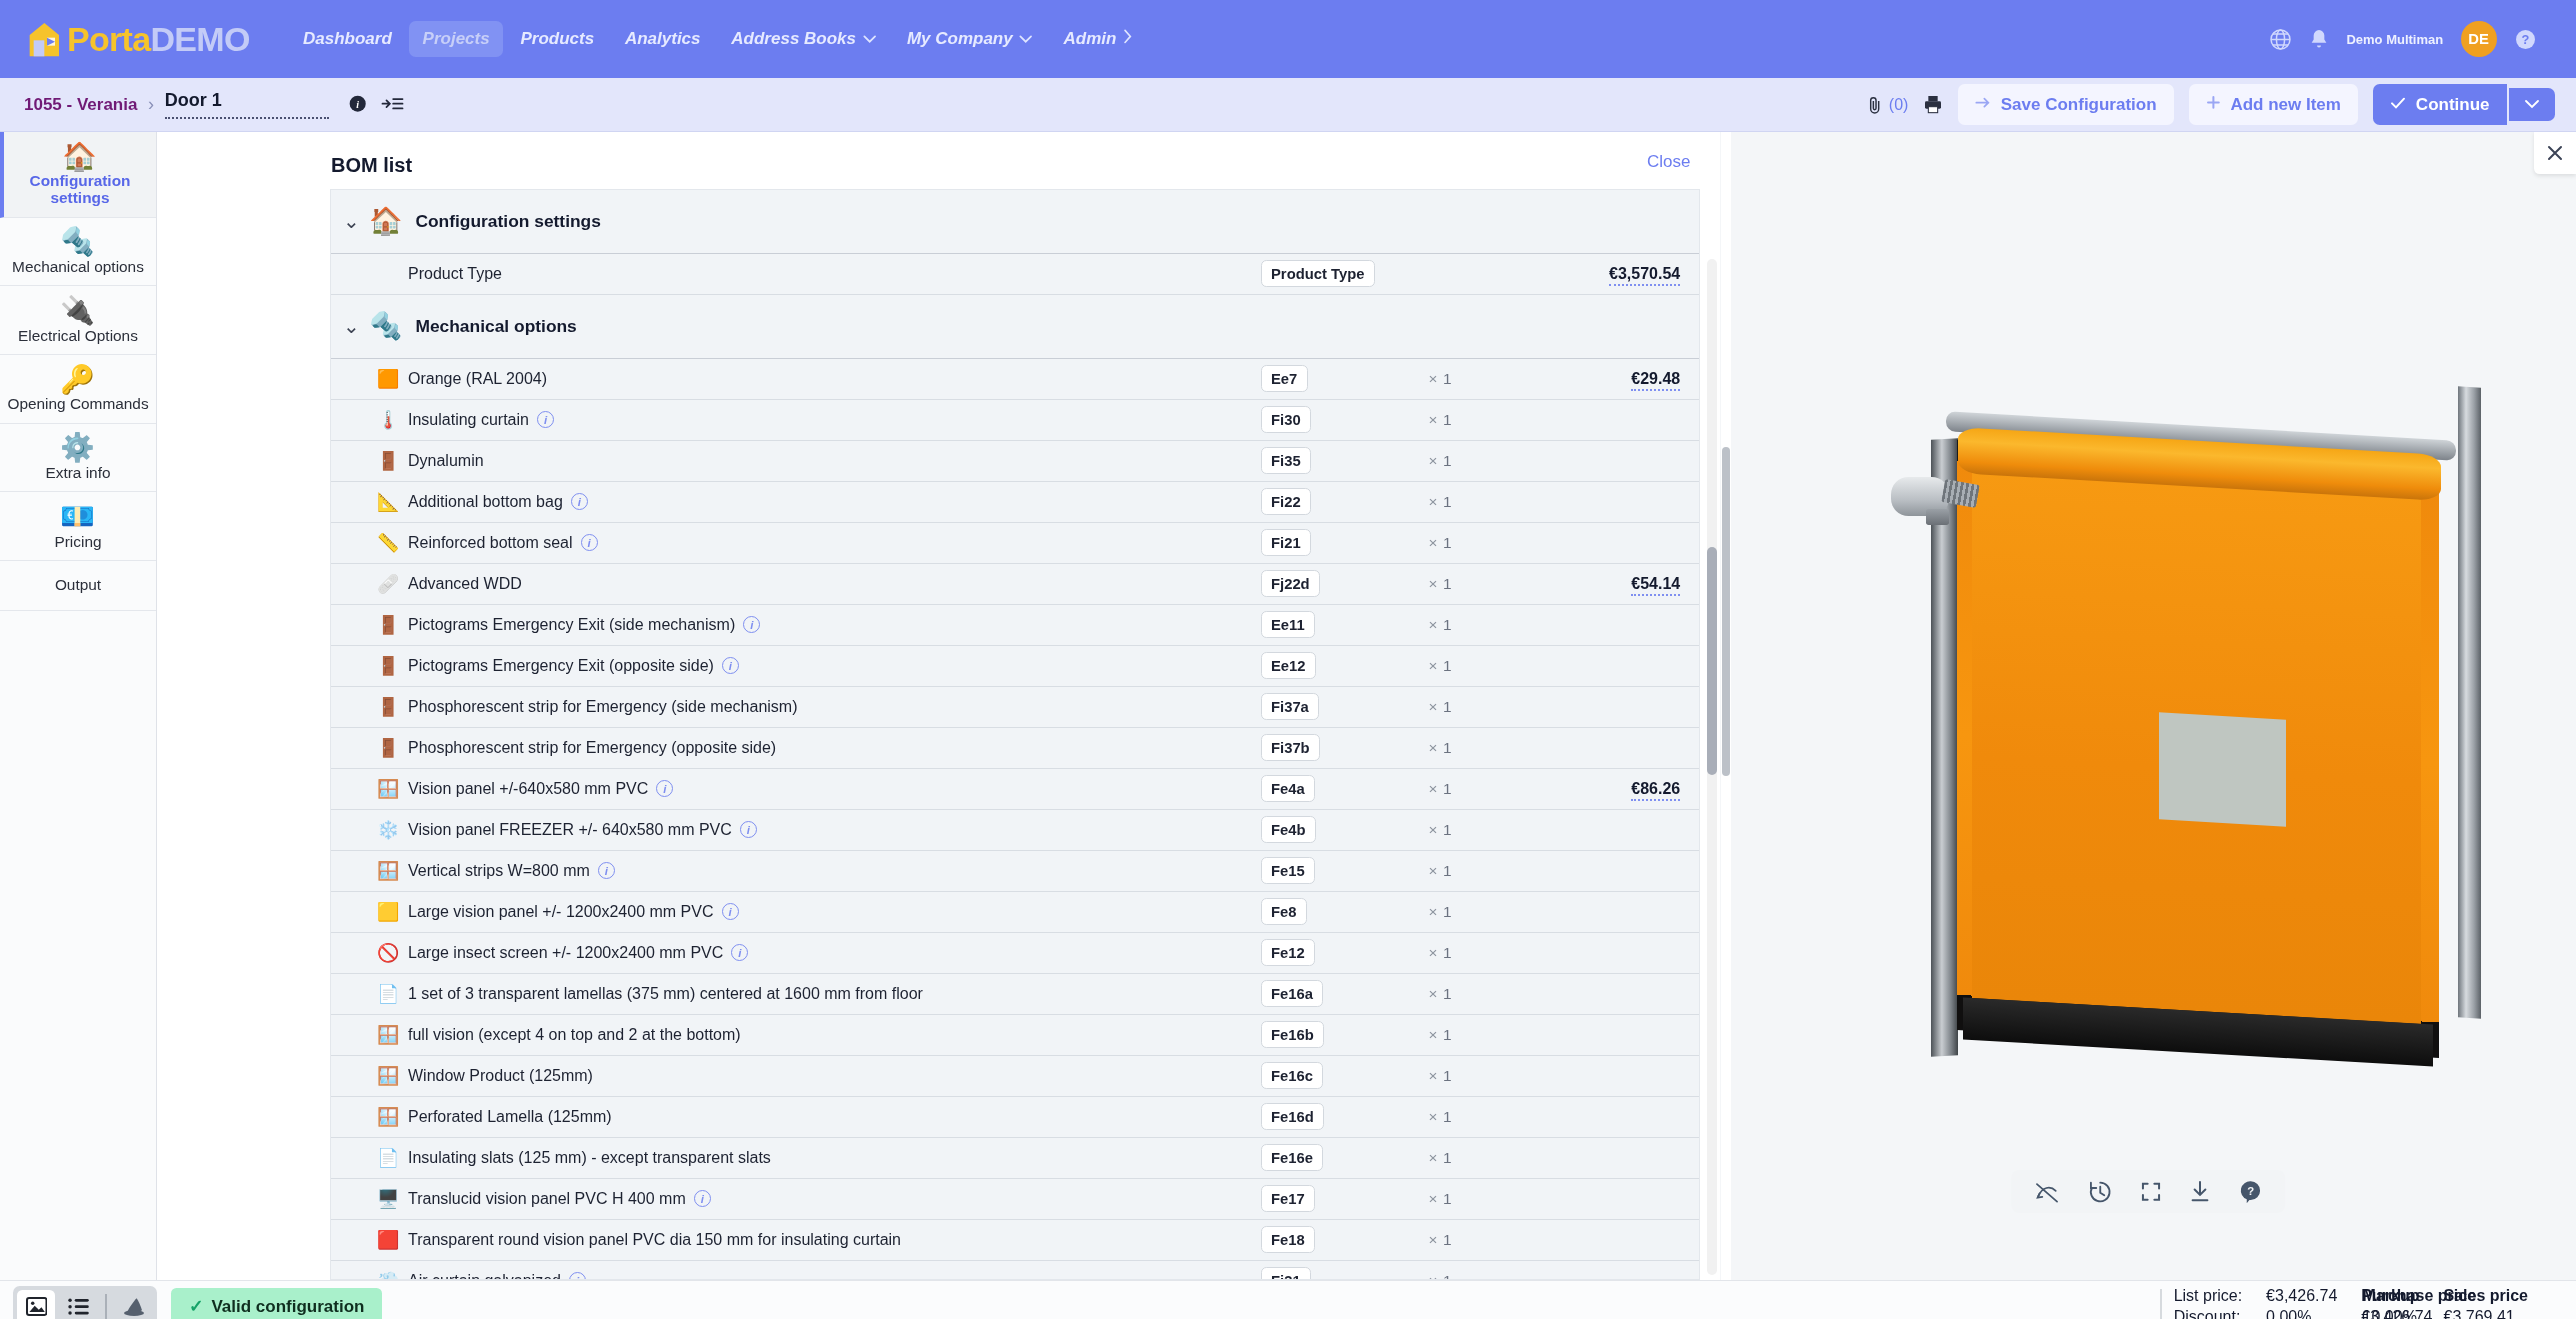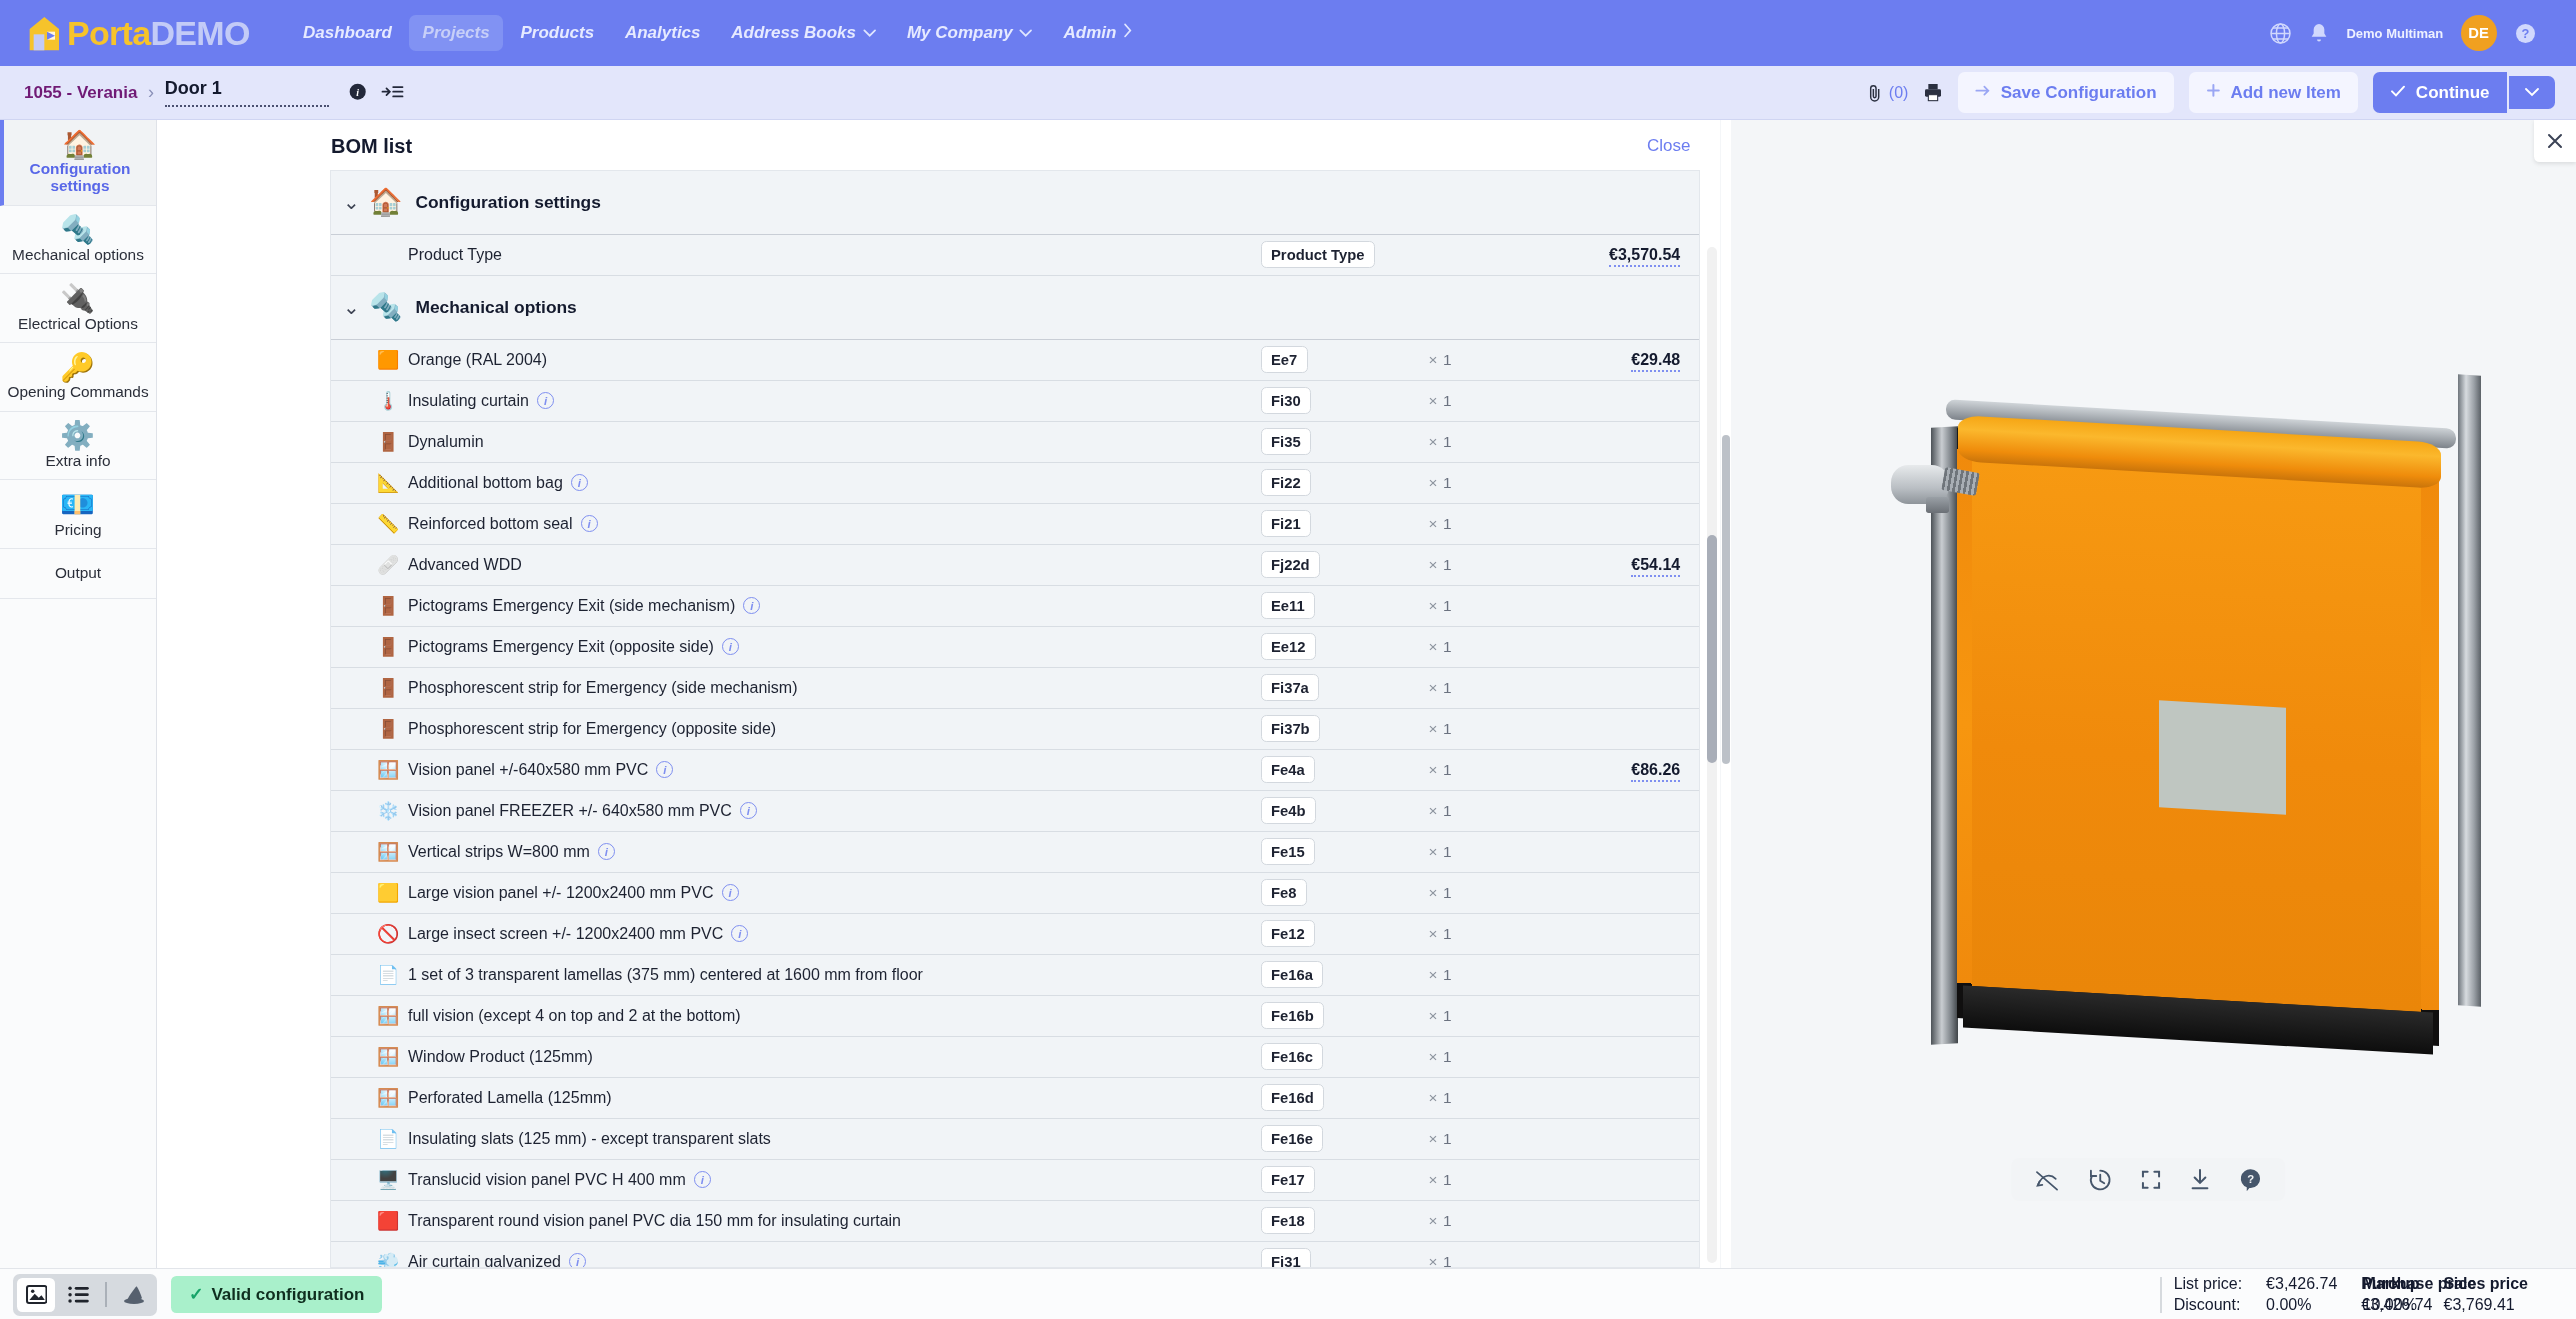--- a/index.html
+++ b/index.html
@@ -5,21 +5,21 @@
   * { box-sizing: border-box; margin: 0; padding: 0; }
   html, body {
     width: 2576px; height: 1320px;
     font-family: "Liberation Sans", sans-serif;
     background: #ffffff;
     overflow: hidden;
   }
 
   
   .topnav {
-    height: 66px; width: 100%;
+    height: 78px; width: 100%;
     background: #6c7df0;
     display: flex; align-items: center;
     padding: 0 20px 0 27px;
     position: relative;
   }
   .logo { display: flex; align-items: center; gap: 0; margin-right: 40px; }
   .logo-mark { width: 36px; height: 38px; position: relative; margin-right: 4px; }
   .logo-text { font-size: 34px; font-weight: bold; letter-spacing: -0.7px; line-height: 1; }
   .logo-porta { color: #f6c32b; }
   .logo-demo { color: #c3cbf7; }
@@ -92,21 +92,21 @@
   .rail-label { font-size: 15.4px; color: #2b2f3a; line-height: 1.1; }
   .rail-item.active .rail-label { color: #5867e8; font-weight: 600; }
   .rail-item.plain { padding: 16px 1px; }
 
   
   .center { flex: 0 0 1563px; background: #fff; display: flex; flex-direction: column; position: relative; }
   .bom-head {
     display: flex; align-items: center; justify-content: space-between;
     padding: 14.8px 29.5px 12px 174px; background: #fff;
   }
-  .bom-title { font-size: 20px; font-weight: 700; color: #141a2e; }
+  .bom-title { font-size: 20px; font-weight: 700; color: #141a2e; margin-top: 7px; }
   .bom-close { color: #6c7df0; font-size: 17px; cursor: pointer; }
 
   .bom-scroll {
     flex: 1; overflow: hidden; position: relative;
     background: #f1f4f7; margin-left: 173px; margin-right: 20px;
     border: 0.7px solid #e3e7ec;
   }
   .bom-inner { position: absolute; top: 0; left: 0; right: 0; }
 
   .grp-row {

